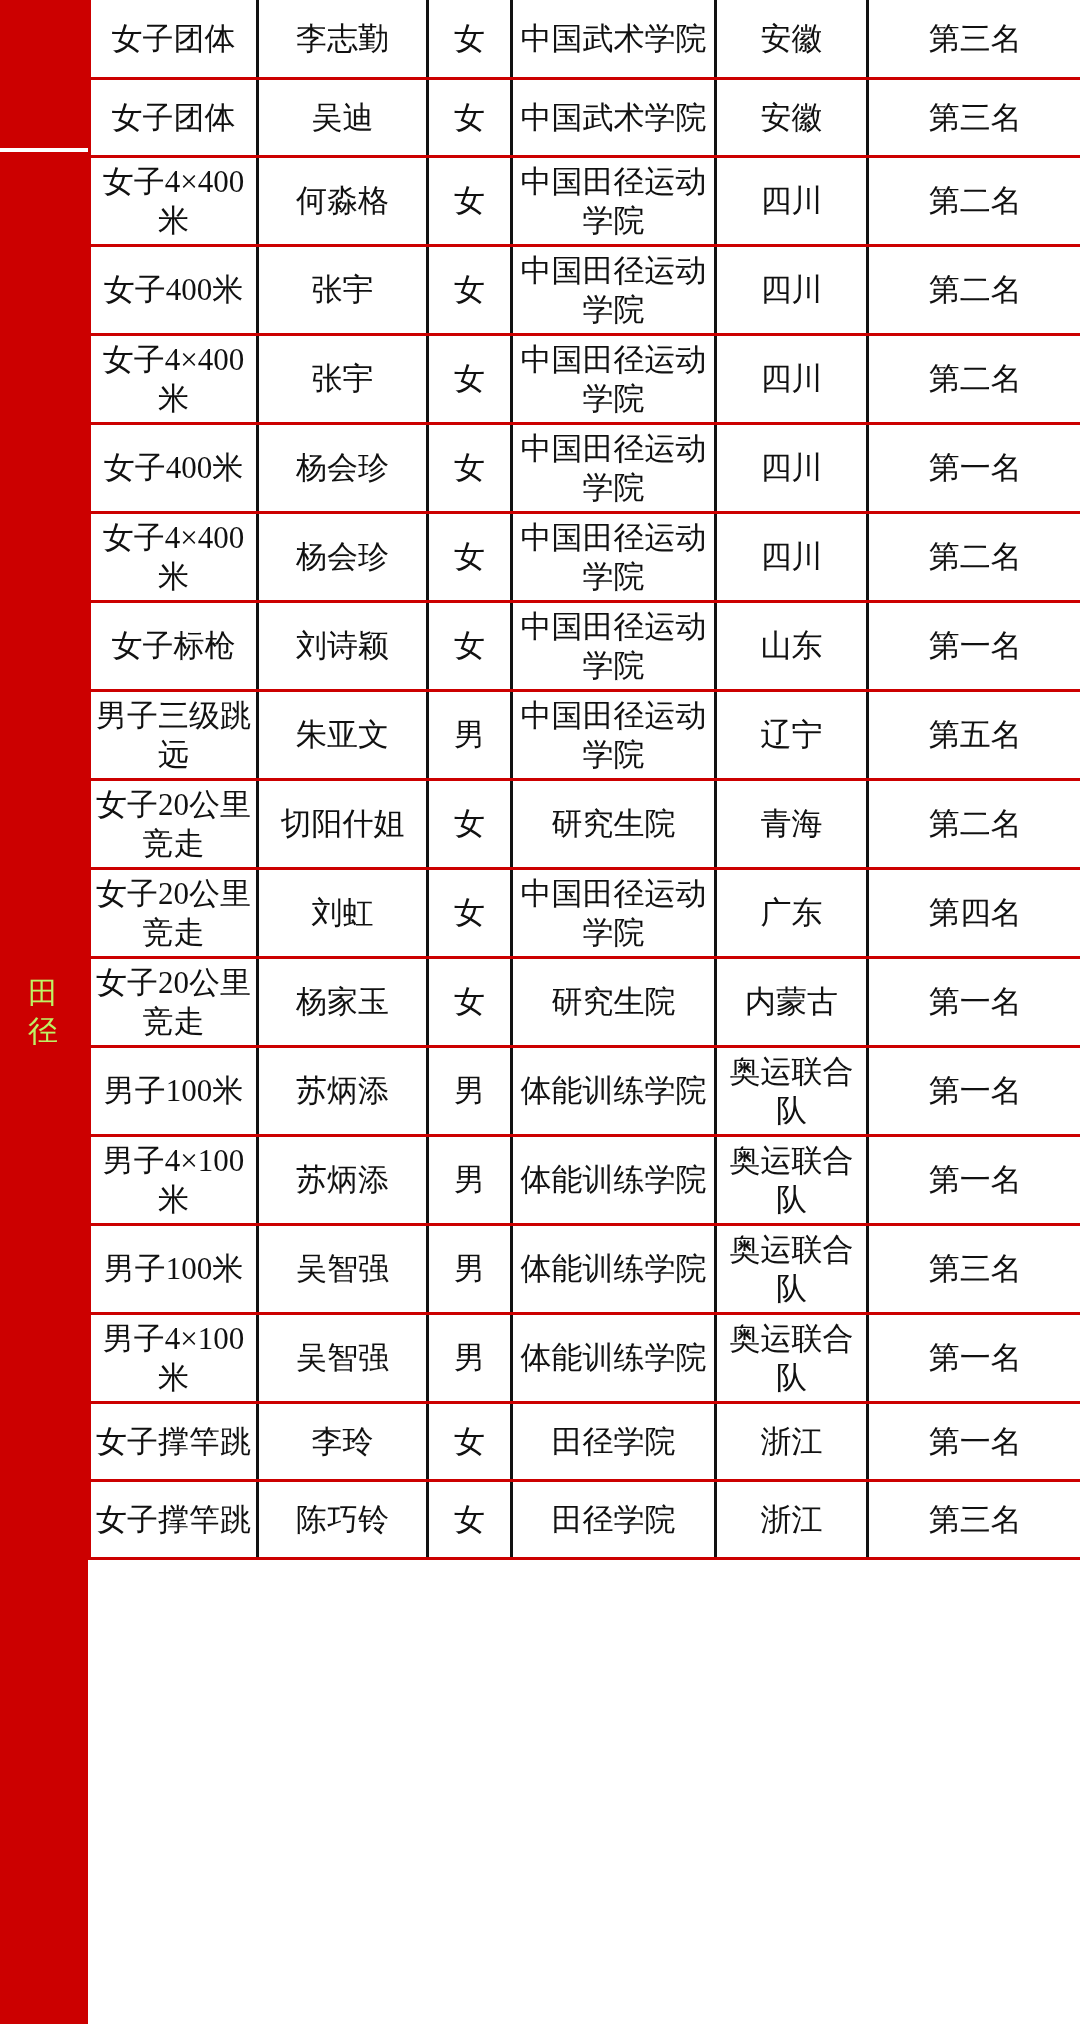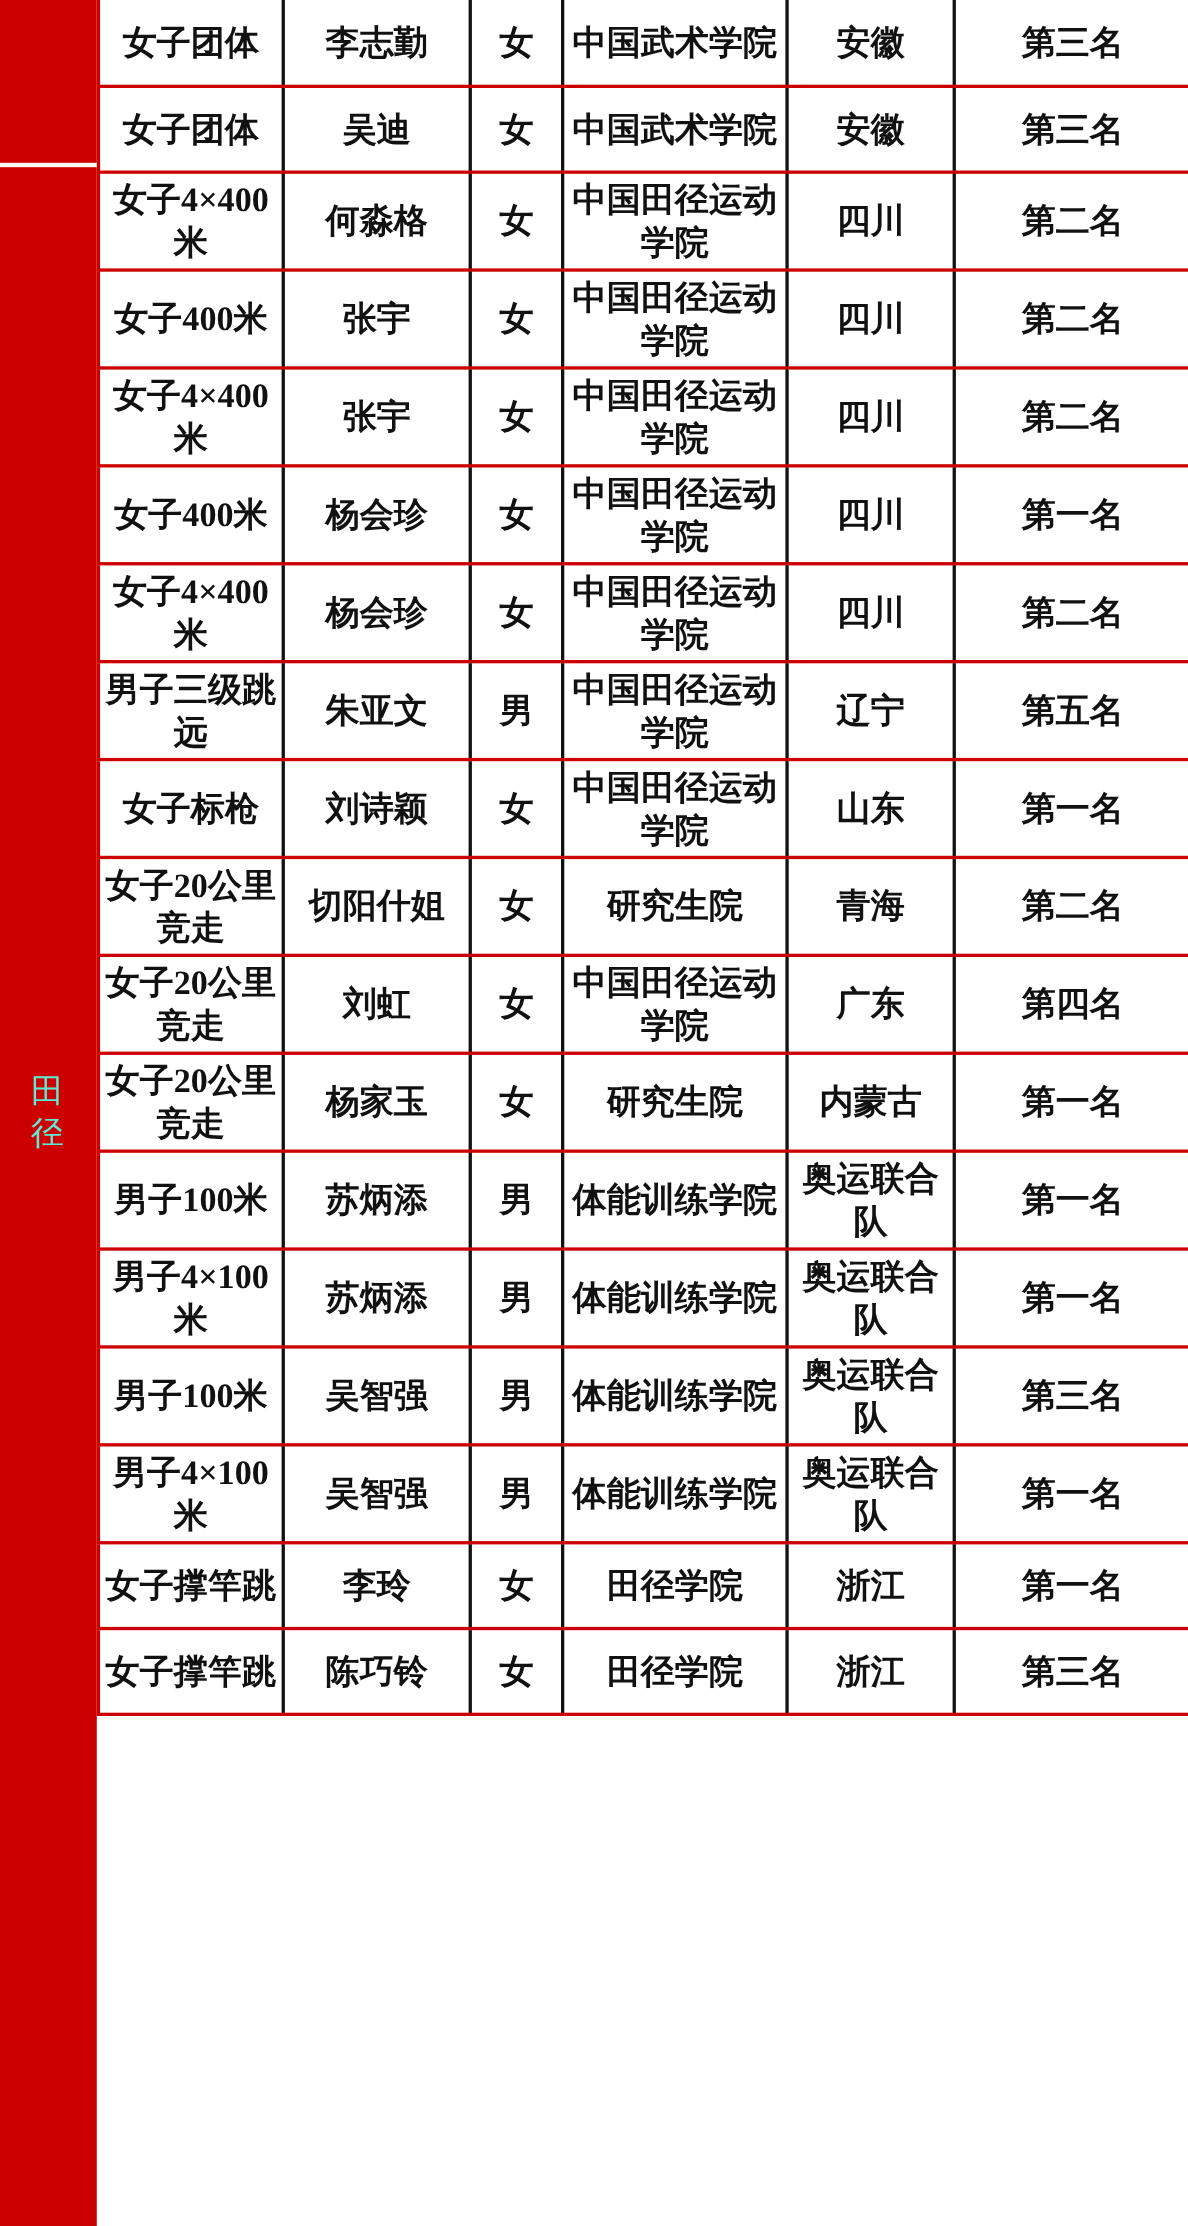--- a/index.html
+++ b/index.html
@@ -31,41 +31,40 @@
     color: #ffffff;
     display: flex;
     align-items: center;
     justify-content: center;
   }
   .cat-label {
     width: 40px;
     font-size: 30px;
     line-height: 38px;
     text-align: center;
-    color: #5eead4;
+    color: #bef264;
     letter-spacing: 2px;
     word-break: break-all;
   }
   
   .cat-divider {
     position: absolute;
     left: 0;
     top: 148px;
     width: 88px;
     height: 4px;
     background: #ffffff;
   }
   .table-wrap {
     position: absolute;
     left: 88px;
     top: 0;
     width: 992px;
     height: 2024px;
     overflow: hidden;
-    font-weight: bold;
   }
   table.grid {
     border-collapse: collapse;
     width: 992px;
     table-layout: fixed;
     background: #ffffff;
   }
   table.grid col.c-event  { width: 168px; }
   table.grid col.c-name   { width: 170px; }
   table.grid col.c-gender { width: 84px; }
@@ -163,34 +162,34 @@
           </tr>
           <tr>
             <td>女子4×400米</td>
             <td>杨会珍</td>
             <td>女</td>
             <td>中国田径运动学院</td>
             <td>四川</td>
             <td>第二名</td>
           </tr>
           <tr>
+            <td>女子标枪</td>
+            <td>刘诗颖</td>
+            <td>女</td>
+            <td>中国田径运动学院</td>
+            <td>山东</td>
+            <td>第一名</td>
+          </tr>
+          <tr>
             <td>男子三级跳远</td>
             <td>朱亚文</td>
             <td>男</td>
             <td>中国田径运动学院</td>
             <td>辽宁</td>
             <td>第五名</td>
-          </tr>
-          <tr>
-            <td>女子标枪</td>
-            <td>刘诗颖</td>
-            <td>女</td>
-            <td>中国田径运动学院</td>
-            <td>山东</td>
-            <td>第一名</td>
           </tr>
           <tr>
             <td>女子20公里竞走</td>
             <td>切阳什姐</td>
             <td>女</td>
             <td>研究生院</td>
             <td>青海</td>
             <td>第二名</td>
           </tr>
           <tr>

